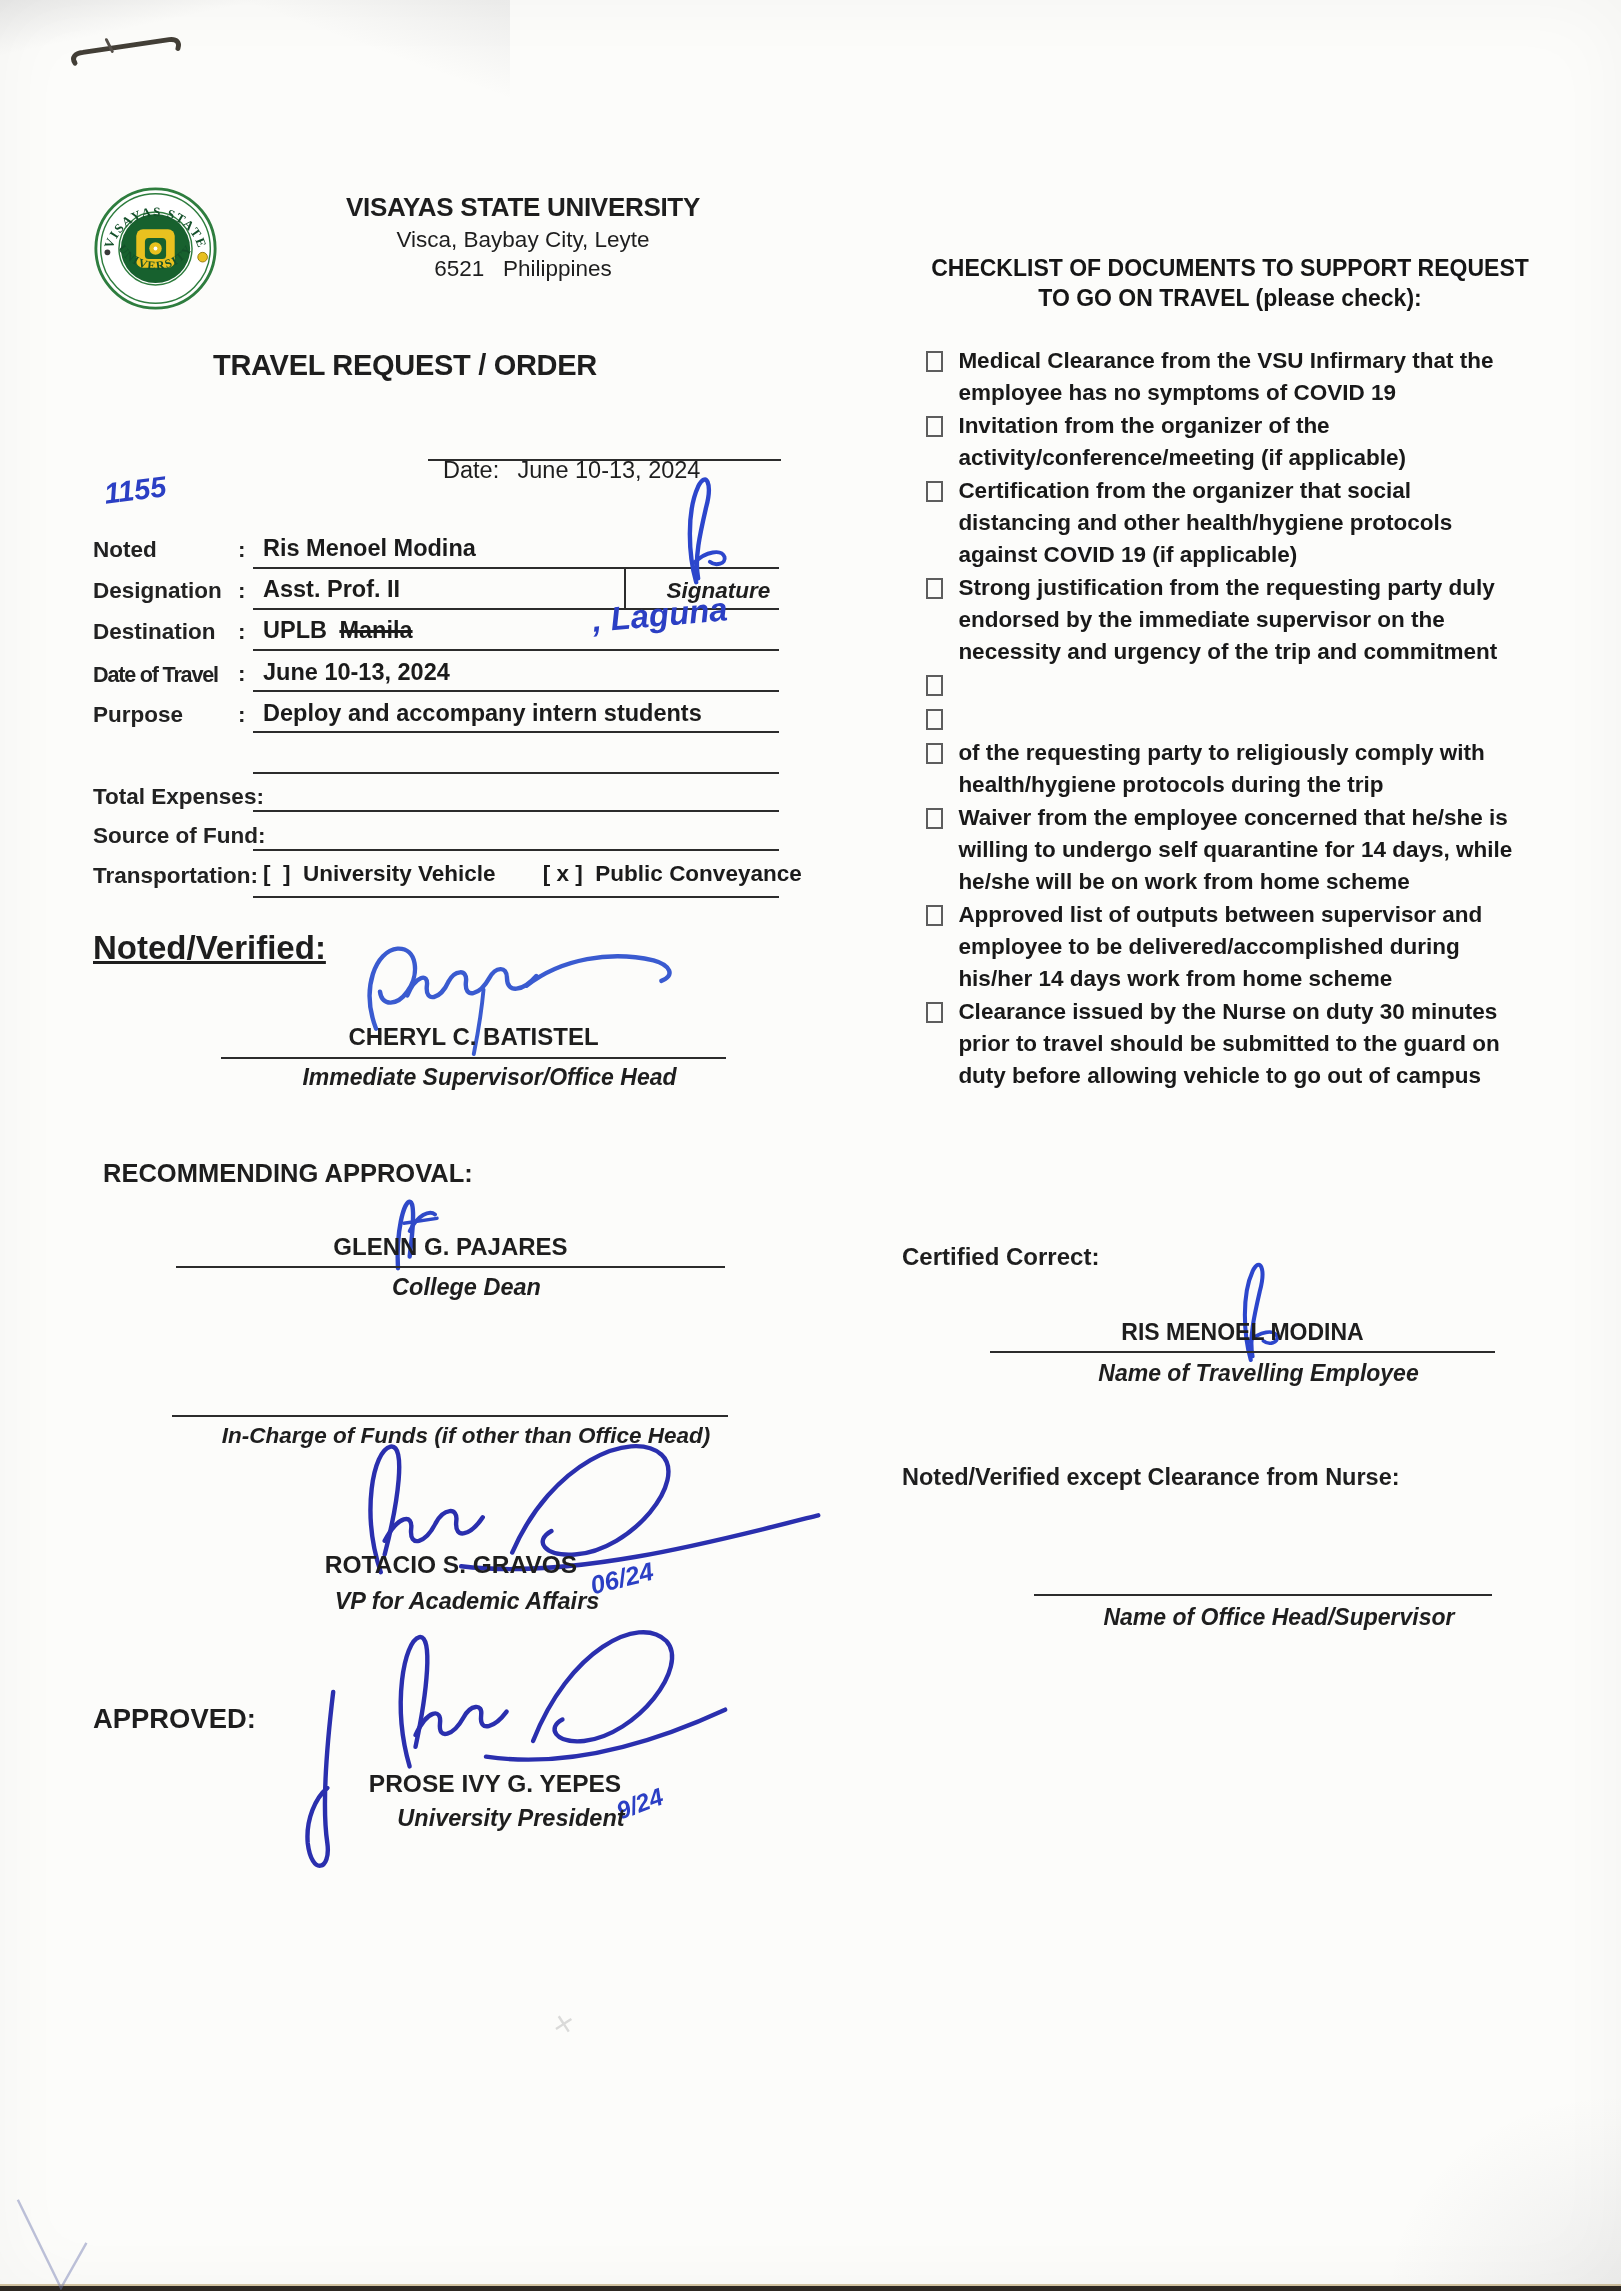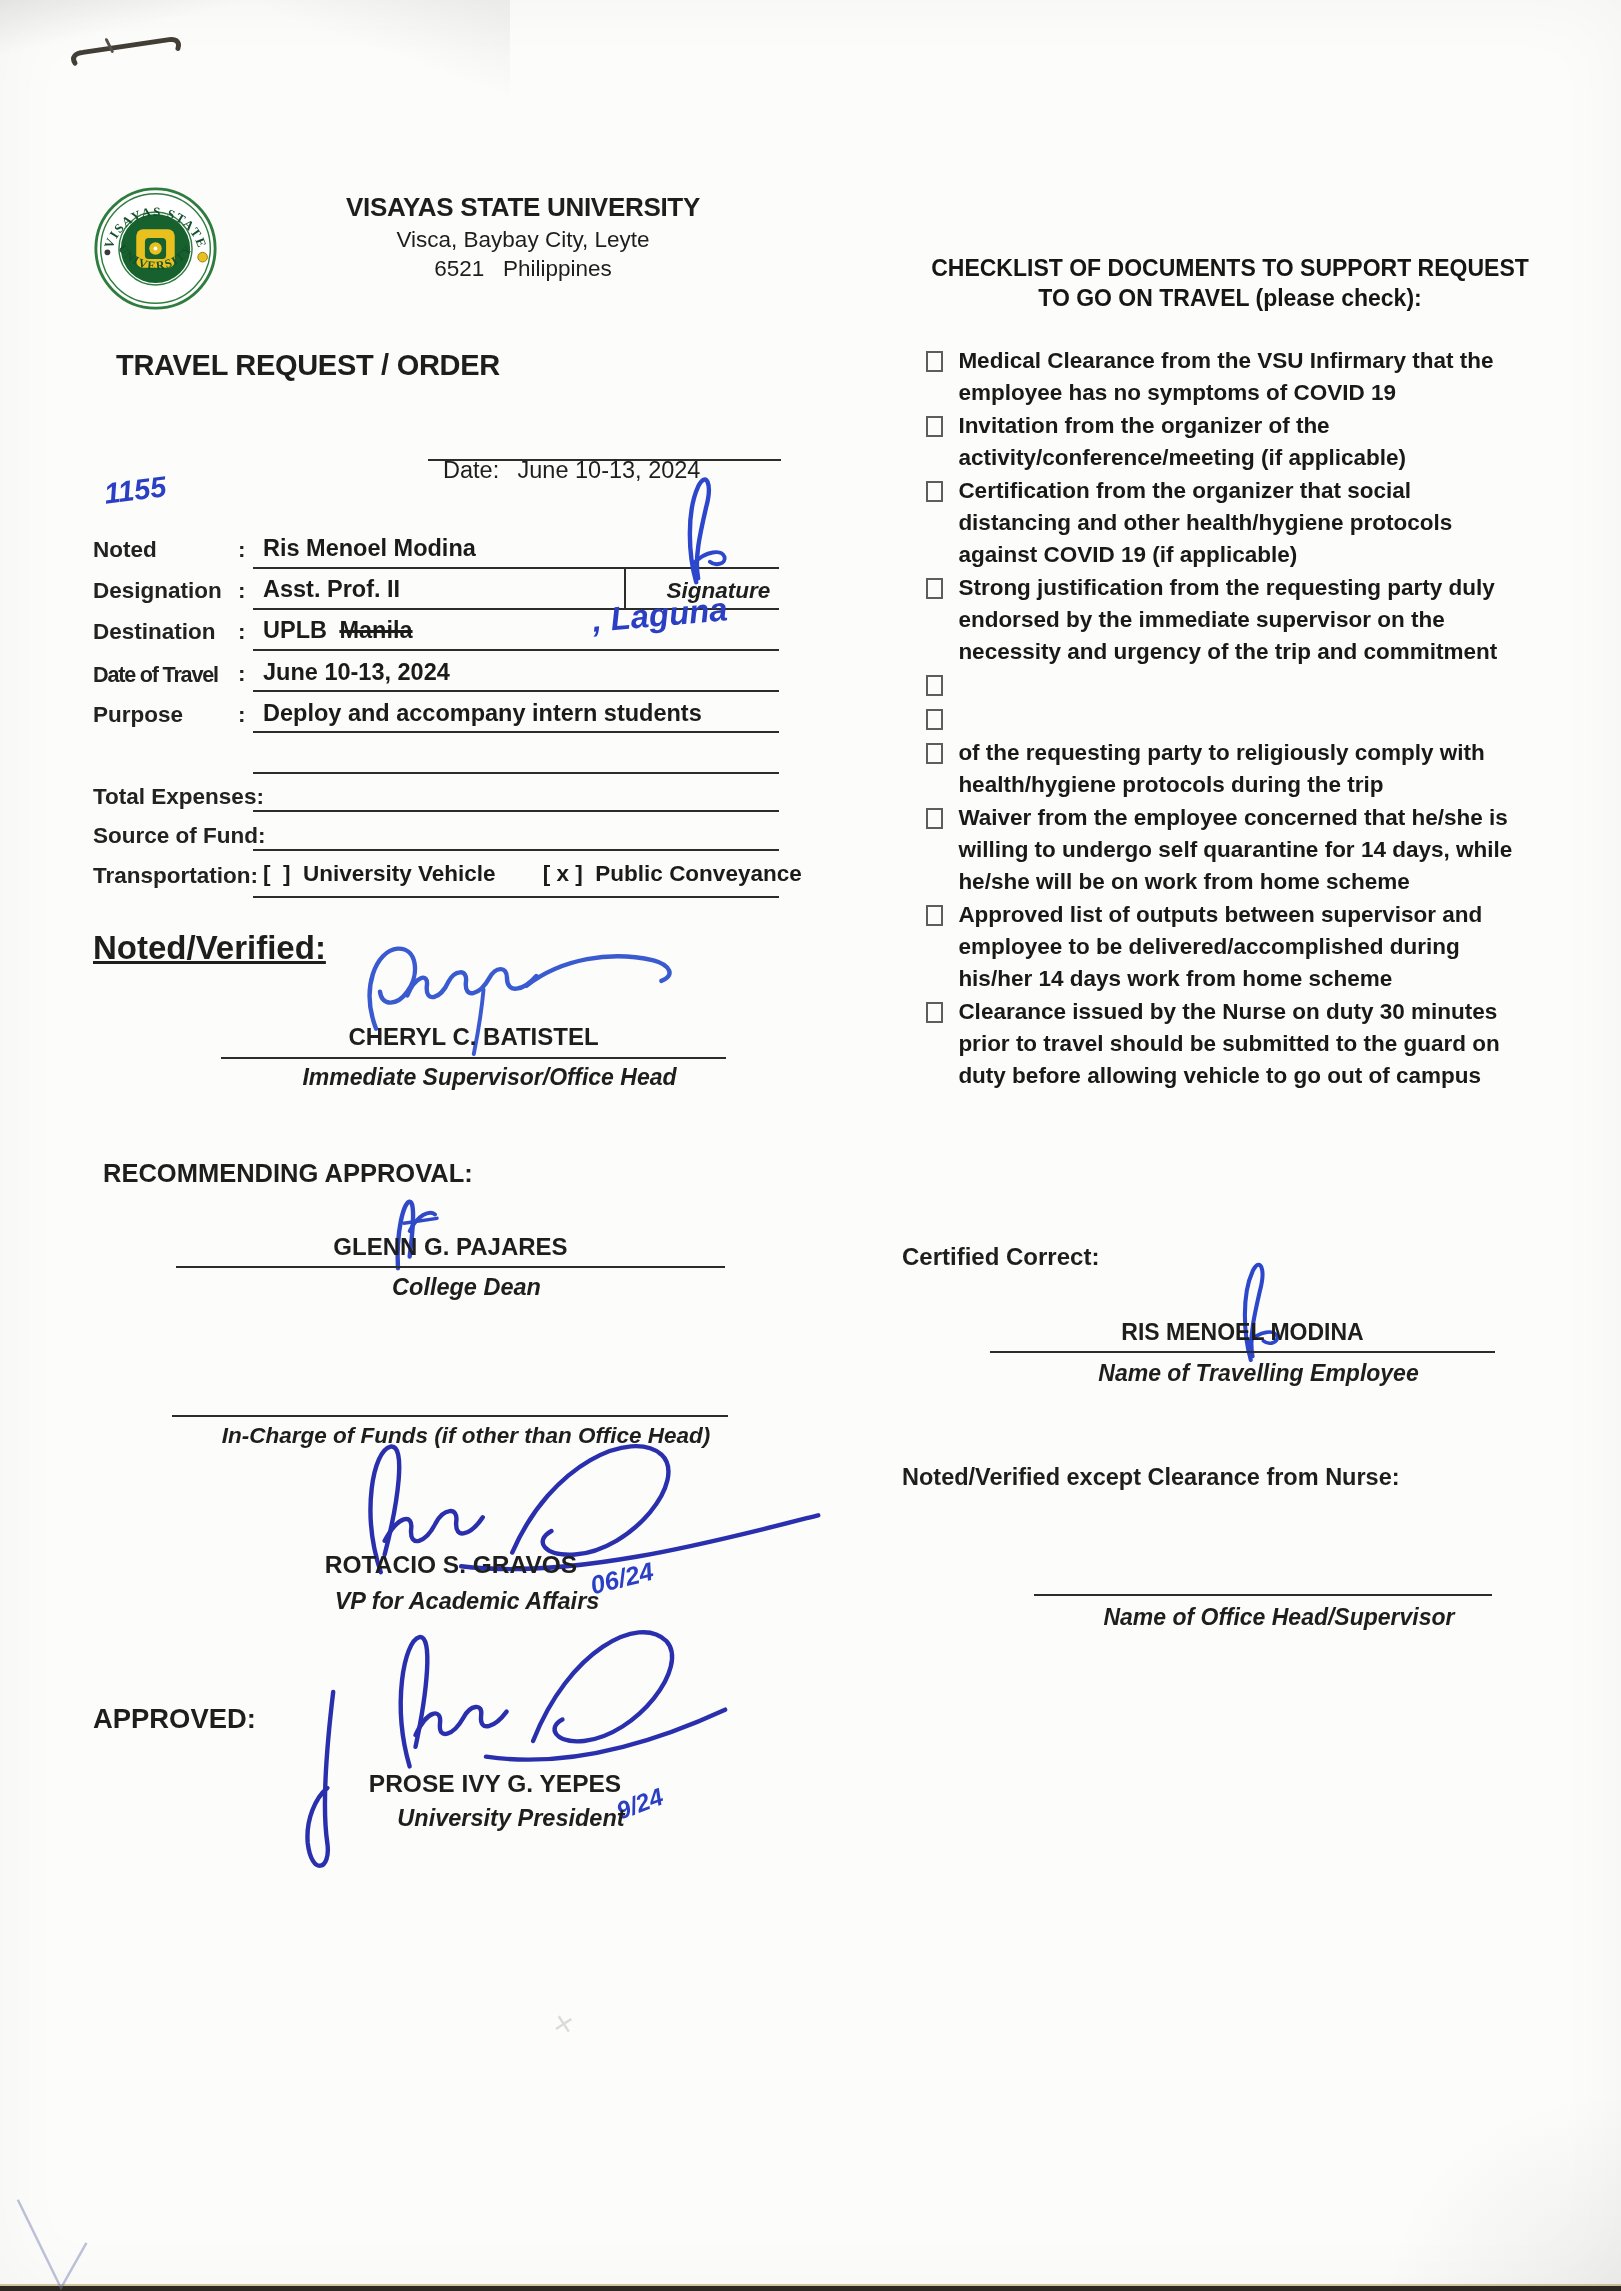--- a/index.html
+++ b/index.html
@@ -78,21 +78,21 @@
       <textPath href="#arcBot" startOffset="50%" text-anchor="middle">UNIVERSITY</textPath>
     </text>
   </svg>
 
   <div class="abs center" style="left:331px;top:192px;width:384px;">
     <div class="b" style="font-size:26px;letter-spacing:-0.3px;">VISAYAS STATE UNIVERSITY</div>
     <div style="font-size:22.5px;margin-top:3.9px;">Visca, Baybay City, Leyte</div>
     <div style="font-size:22.5px;margin-top:2.9px;white-space:pre;">6521   Philippines</div>
   </div>
 
-  <div class="abs b" style="left:116px;top:349px;width:578px;text-align:left;font-size:29px;letter-spacing:-0.3px;">TRAVEL REQUEST / ORDER</div>
+  <div class="abs b" style="left:116px;top:349px;width:578px;text-align:center;font-size:29px;letter-spacing:-0.3px;">TRAVEL REQUEST / ORDER</div>
 
   <div class="abs" style="left:443px;top:427px;font-size:23.5px;margin-top:30px;">
     <span class="b" style="font-weight:normal;">Date:</span>
     <span style="margin-left:11.8px;">June 10-13, 2024</span>
   </div>
   <div class="fline" style="left:428px;top:459px;width:353px;"></div>
 
   <div class="abs hand" style="left:104px;top:474px;font-size:29px;transform:rotate(-7deg);">1155</div>
 
   <div class="abs label" style="left:93px;top:537px;">Noted</div>

